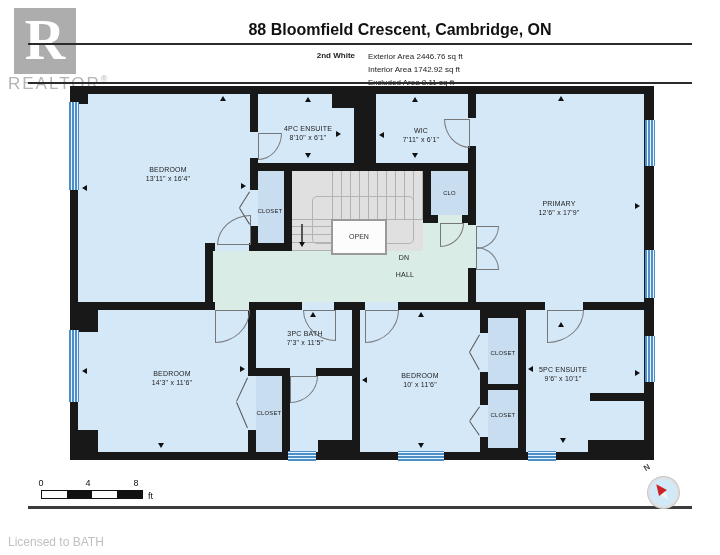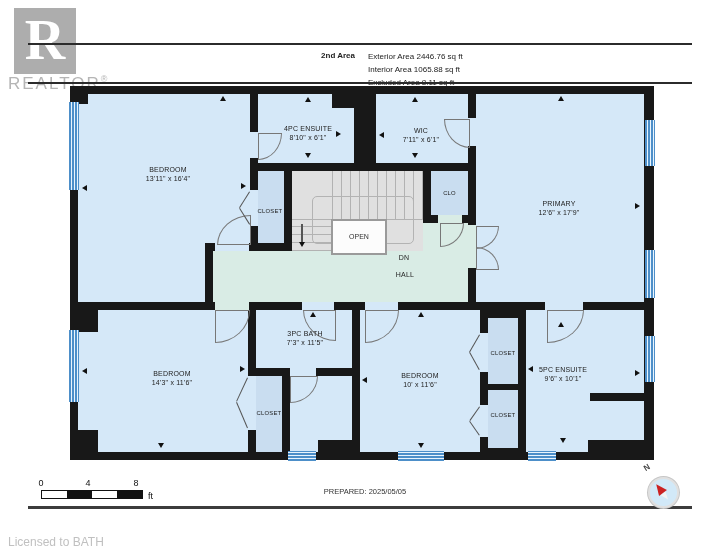--- a/index.html
+++ b/index.html
@@ -46,26 +46,27 @@
 
 <div class="canvas">
 
   <div class="abs" style="left:14px;top:8px;width:62px;height:66px;background:#adadad;z-index:2;text-align:center;">
     <span style="font-family:'Liberation Serif',serif;font-weight:bold;font-size:56px;line-height:64px;color:#fff;">R</span>
   </div>
   <div class="abs" style="left:8px;top:74px;font-size:17px;letter-spacing:2px;color:#b5b5b5;">
     <span>REALTOR</span><span style="font-size:9px;vertical-align:super;">®</span>
   </div>
 
+  <div class="hdr-title">88 Bloomfield Crescent, Cambridge, ON</div>
   <div class="hdr-rule" style="top:43px;"></div>
 
-  <div class="abs" style="left:230px;top:51px;width:125px;text-align:right;font-size:8px;font-weight:bold;color:#222;">2nd Area</div>
+  <div class="abs" style="left:230px;top:51px;width:125px;text-align:right;font-size:8px;font-weight:bold;color:#222;">2nd White</div>
   <div class="abs" style="left:368px;top:50px;">
     <div class="area-line">Exterior Area 2446.76 sq ft</div>
-    <div class="area-line">Interior Area 1065.88 sq ft</div>
+    <div class="area-line">Interior Area 1742.92 sq ft</div>
     <div class="area-line">Excluded Area 8.11 sq ft</div>
   </div>
   <div class="hdr-rule" style="top:82px;"></div>
 
   <div class="room fill-bed" style="left:78px;top:94px;width:178px;height:156px;"></div>
   <div class="room fill-bed" style="left:78px;top:250px;width:132px;height:56px;"></div>
   <div class="room fill-bed" style="left:258px;top:94px;width:96px;height:77px;"></div>
   <div class="room fill-bed" style="left:376px;top:94px;width:92px;height:77px;"></div>
   <div class="room fill-bed" style="left:476px;top:94px;width:168px;height:208px;"></div>
   <div class="room fill-closet" style="left:431px;top:171px;width:37px;height:44px;"></div>
@@ -262,21 +263,20 @@
     <span class="dm">9'6" x 10'1"</span>
   </div>
 
   <div class="abs" style="left:37px;top:478px;width:8px;text-align:center;font-size:9px;color:#111;">0</div>
   <div class="abs" style="left:84px;top:478px;width:8px;text-align:center;font-size:9px;color:#111;">4</div>
   <div class="abs" style="left:132px;top:478px;width:8px;text-align:center;font-size:9px;color:#111;">8</div>
   <div class="abs" style="left:41px;top:490px;width:100px;height:7px;border:1px solid #111;
               background:repeating-linear-gradient(90deg,#fff 0 25px,#111 25px 50px);"></div>
   <div class="abs" style="left:148px;top:491px;font-size:9px;color:#111;">ft</div>
 
-  <div class="abs" style="left:265px;top:487px;width:200px;text-align:center;font-size:7.5px;color:#333;">PREPARED: 2025/05/05</div>
 
   <div class="abs" style="left:648px;top:477px;width:27px;height:27px;border-radius:50%;background:#d2e9f8;
               border:2.5px solid #e0e0e0;box-shadow:0 0 0 1px #c6c6c6;z-index:8;">
     <div style="position:absolute;left:8px;top:3px;width:0;height:0;transform:rotate(-38deg);transform-origin:5px 11px;
                 border-left:5px solid transparent;border-right:5px solid transparent;border-bottom:11px solid #cc2222;"></div>
     <div style="position:absolute;left:9.5px;top:14px;width:0;height:0;transform:rotate(-38deg);transform-origin:3.5px 0;
                 border-left:3.5px solid transparent;border-right:3.5px solid transparent;border-top:8px solid #f3f3f3;"></div>
   </div>
   <div class="abs" style="left:644px;top:463px;font-size:8px;font-weight:bold;color:#444;transform:rotate(-32deg);z-index:8;">N</div>
 

